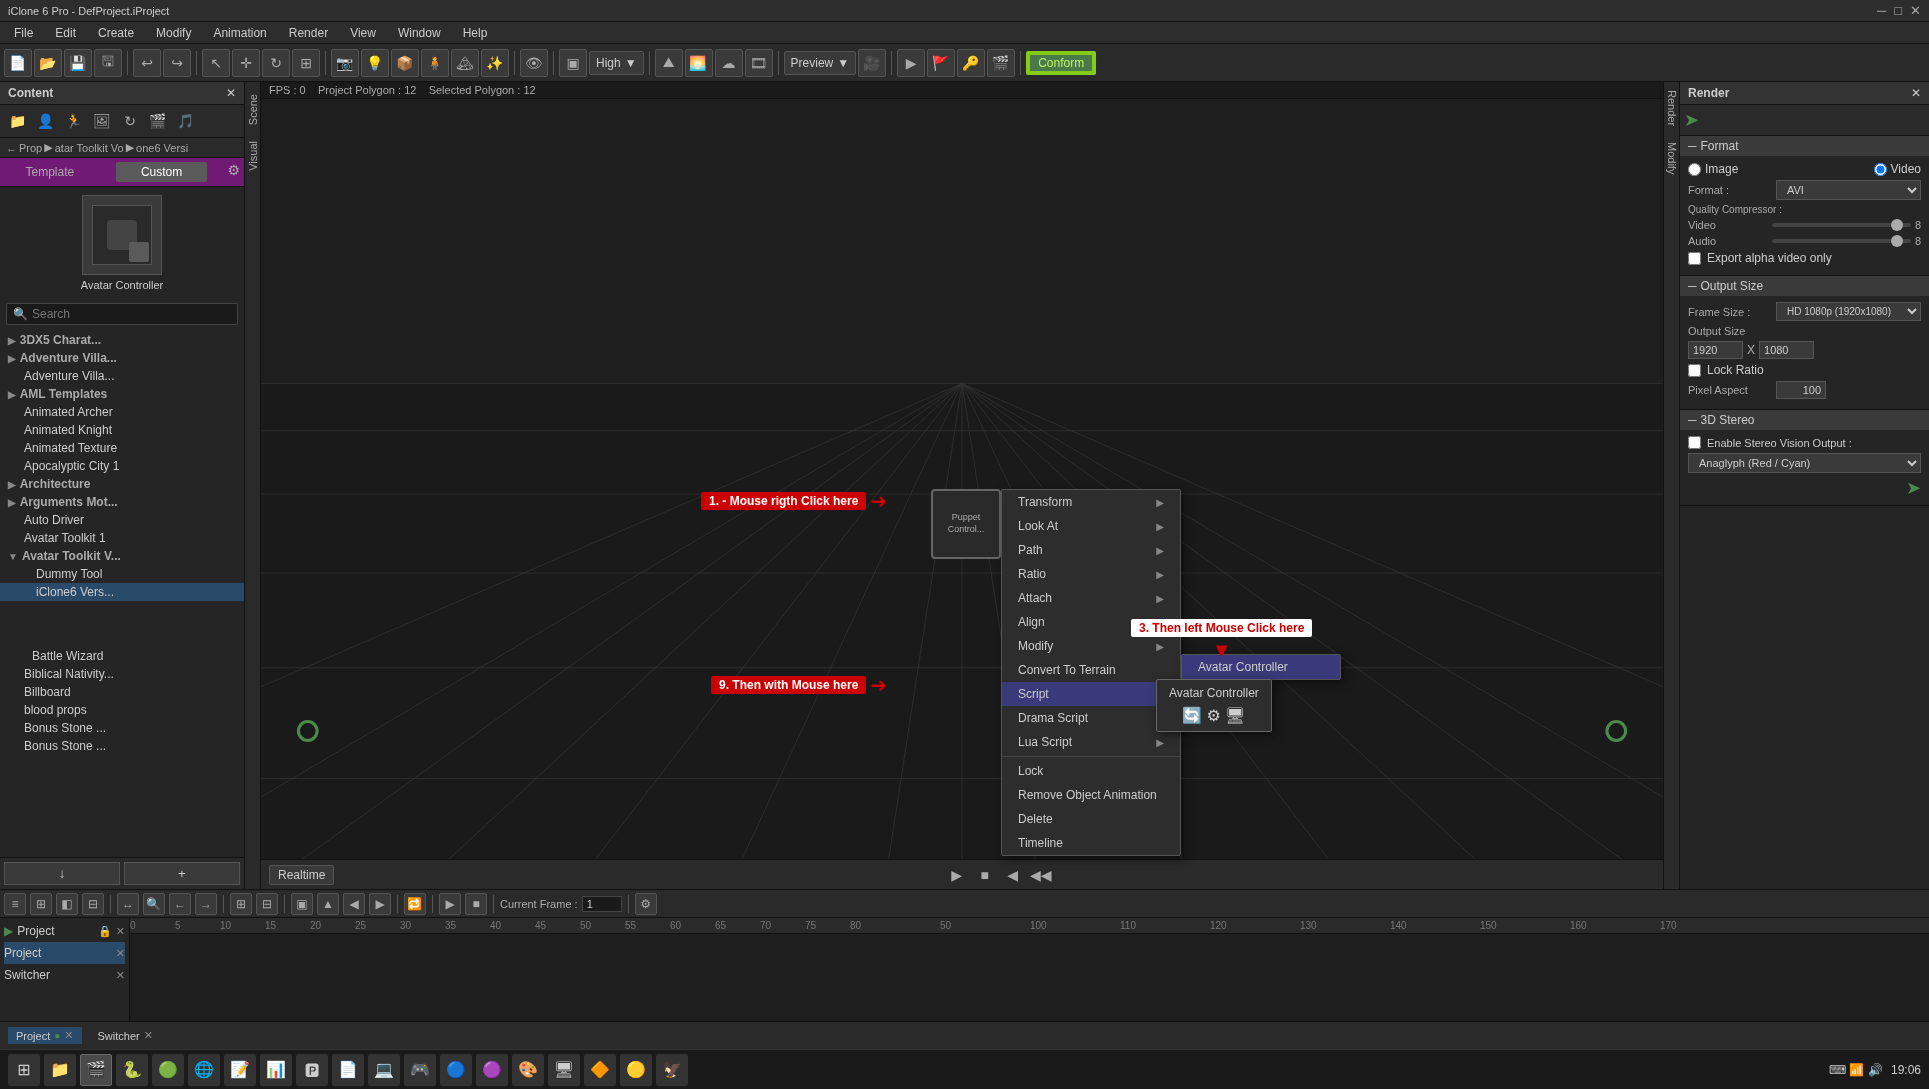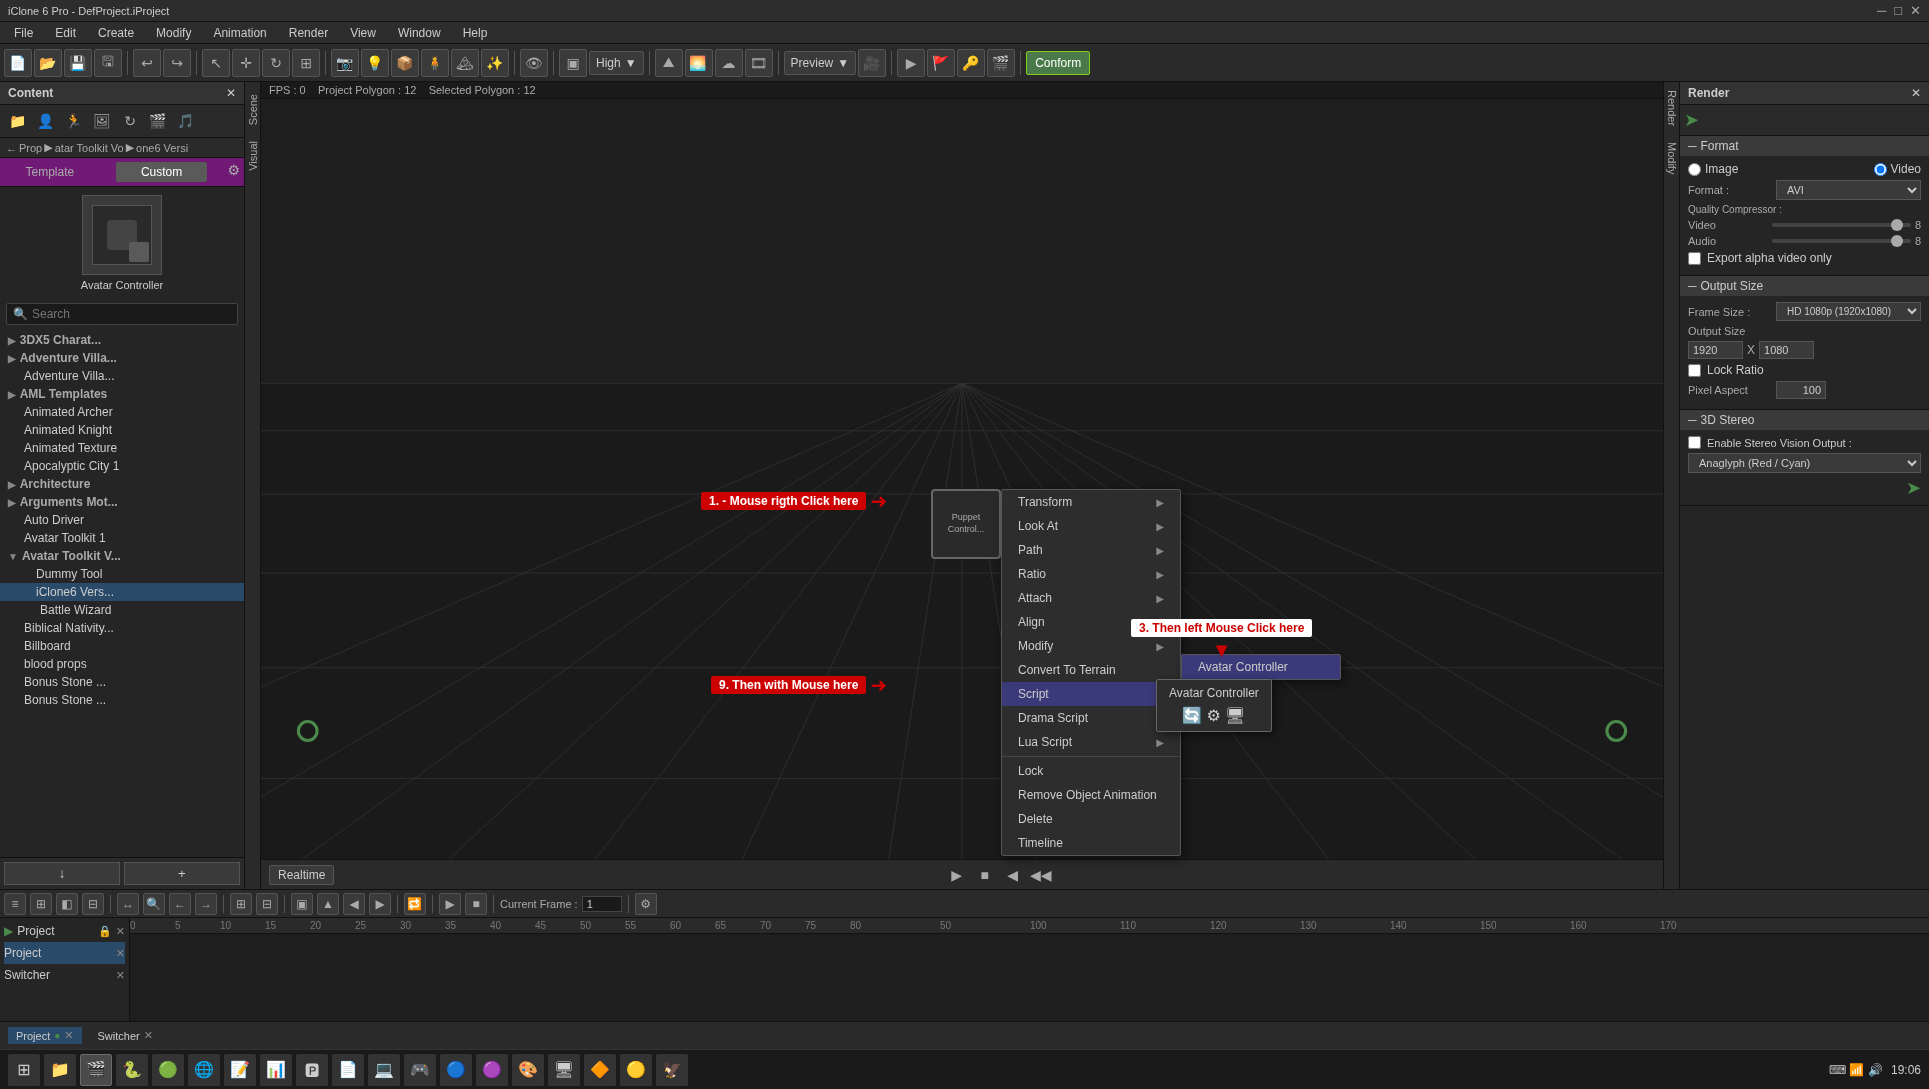--- a/index.html
+++ b/index.html
@@ -93,24 +93,24 @@
       color: #ccc;
       font-size: 12px;
       cursor: pointer;
       height: 24px;
       display: flex;
       align-items: center;
       gap: 4px;
     }
     .toolbar-green-btn {
       background: #4a7a4a;
-      border: 1px solid #84cc16;
+      border: 4px solid #84cc16;
       border-radius: 2px;
       padding: 2px 8px;
-      color: #ffffff;
+      color: #bef264;
       font-size: 12px;
       cursor: pointer;
       height: 24px;
       display: flex;
       align-items: center;
     }
 
     
     #main-layout {
       display: flex;
@@ -891,21 +891,21 @@
       <div class="tree-item group">
         <span class="arrow">▼</span>
         <span>Avatar Toolkit V...</span>
       </div>
       <div class="tree-item" style="padding-left:36px;">
         <span>Dummy Tool</span>
       </div>
       <div class="tree-item selected" style="padding-left:36px;">
         <span>iClone6 Vers...</span>
       </div>
-      <div class="tree-item" style="padding-left:40px;">
+      <div class="tree-item" style="padding-left:32px;margin-top:46px;">
         <span>Battle Wizard</span>
       </div>
       <div class="tree-item" style="padding-left:24px;">
         <span>Biblical Nativity...</span>
       </div>
       <div class="tree-item" style="padding-left:24px;">
         <span>Billboard</span>
       </div>
       <div class="tree-item" style="padding-left:24px;">
         <span>blood props</span>

